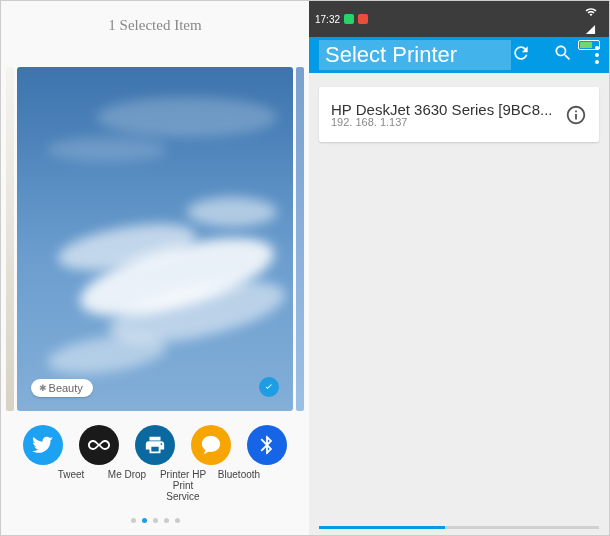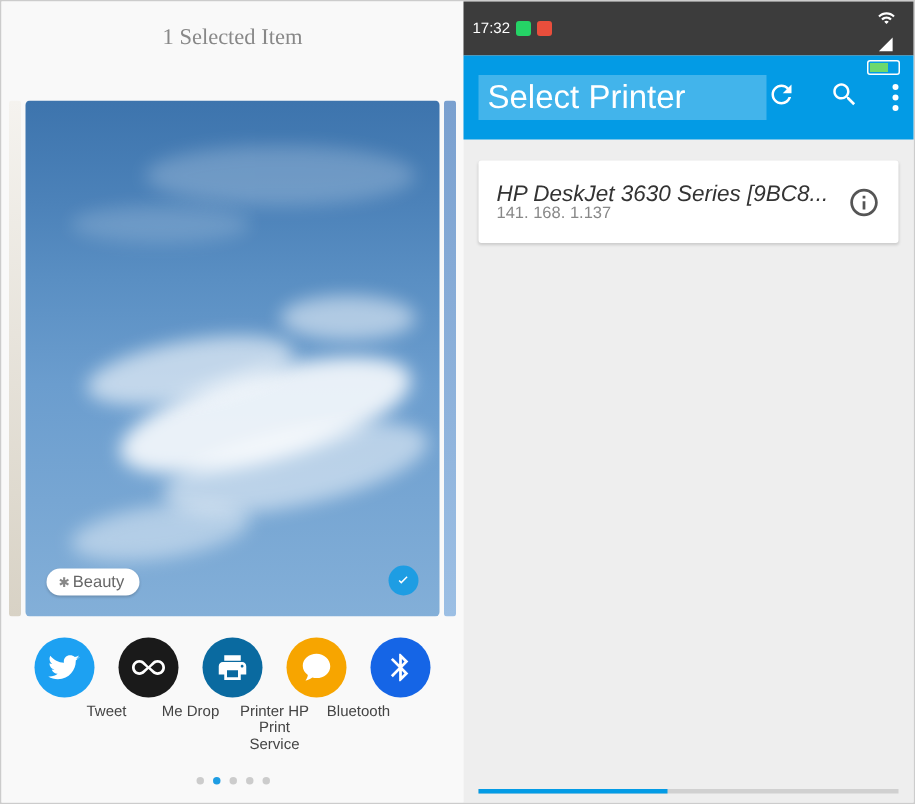--- a/index.html
+++ b/index.html
@@ -53,31 +53,31 @@
     
     .status-bar { height: 36px; background: #3c3c3c; color: #fff; display: flex; align-items: center; justify-content: space-between; padding: 0 6px; font-size: 10px; }
     .status-left { display: flex; gap: 4px; align-items: center; }
     .status-right { display: flex; gap: 5px; align-items: center; flex-direction: column; }
     .sb-icon { width: 12px; height: 12px; display: inline-flex; align-items: center; justify-content: center; }
     .battery { display: flex; align-items: center; gap: 1px; }
     .battery-body { width: 22px; height: 10px; border: 1px solid #fff; border-radius: 2px; position: relative; }
     .battery-fill { position: absolute; left: 1px; top: 1px; bottom: 1px; width: 61%; background: #6dd96d; }
     .battery-cap { width: 2px; height: 5px; background: #fff; }
     
-    .app-bar { height: 56px; background: #039be5; display: flex; align-items: center; padding: 0 10px; color: #fff; }
+    .app-bar { height: 36px; background: #039be5; display: flex; align-items: center; padding: 0 10px; color: #fff; }
     .app-title { flex: 1; font-size: 22px; font-weight: 300; background: rgba(255,255,255,0.25); padding: 2px 6px; display: inline-block; }
     .app-actions { display: flex; gap: 22px; align-items: center; }
     .app-actions svg { width: 20px; height: 20px; fill: #fff; }
     .more-dots { display: flex; flex-direction: column; gap: 3px; }
     .more-dots span { width: 4px; height: 4px; background: #fff; border-radius: 50%; }
     
     .printer-list { padding: 14px 10px; flex: 1; }
     .printer-card { background: #fff; border-radius: 2px; padding: 14px 12px; display: flex; align-items: center; justify-content: space-between; box-shadow: 0 1px 2px rgba(0,0,0,0.15); }
     .printer-text { display: flex; flex-direction: column; }
-    .printer-name { font-size: 15px; color: #333; font-style: italic; }
+    .printer-name { font-size: 15px; color: #333; }
     .printer-ip { font-size: 11px; color: #888; margin-top: -2px; }
     .info-icon { width: 22px; height: 22px; }
     .info-icon svg { width: 22px; height: 22px; fill: #555; }
     
     .progress { height: 3px; background: #d0d0d0; margin: 0 10px 6px; position: relative; }
     .progress-fill { position: absolute; left: 0; top: 0; bottom: 0; width: 45%; background: #039be5; }
   </style>
 </head>
 <body>
 
@@ -211,21 +211,21 @@
             <span></span>
             <span></span>
         </span>
       </div>
     </div>
 
     <div class="printer-list">
       <div class="printer-card">
         <div class="printer-text">
           <span class="printer-name">HP DeskJet 3630 Series [9BC8...</span>
-          <span class="printer-ip">141. 168. 1.137</span>
+          <span class="printer-ip">192. 168. 1.137</span>
         </div>
         <span class="info-icon">
           <svg viewBox="0 0 24 24">
               <path d="M12 2C6.5 2 2 6.5 2 12s4.5 10 10 10 10-4.5 10-10S17.5 2 12 2zm0 18c-4.4 0-8-3.6-8-8s3.6-8 8-8 8 3.6 8 8-3.6 8-8 8zm-1-13h2v2h-2zm0 4h2v6h-2z"></path>
             </svg>
         </span>
       </div>
     </div>
 
     <div class="progress">

